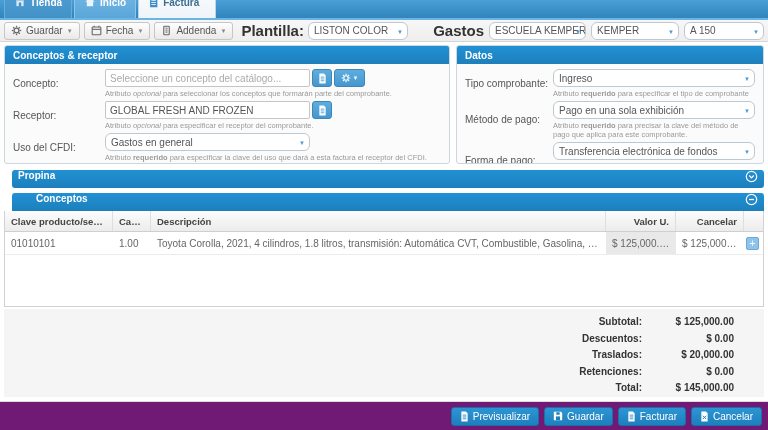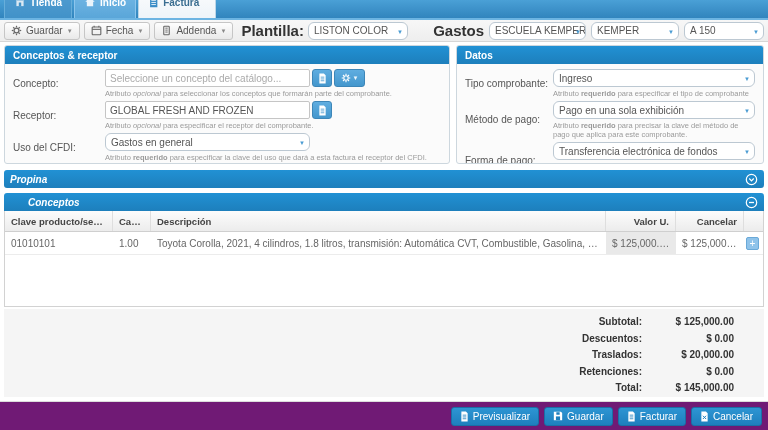--- a/index.html
+++ b/index.html
@@ -46,21 +46,21 @@
   .sbtn-doc { width: 20px; }
   .sbtn-gear { width: 31px; }
   .sbtn .caret { color: #eaf4fb; position: static; }
   .help { font-size: 7.5px; color: #9a9a9a; line-height: 9px; margin-top: 2px; }
   .hq-italic { font-style: italic; }
   .hq-bold { font-weight: bold; }
   .combo-field { width: 205px; }
   .combo-flex { width: 100%; }
 
   
-  .bluebar { height: 18px; margin: 6px 4px 0 4px; background: linear-gradient(#2191d4, #1d7fbc); border-radius: 3px; color: #fff; font-weight: bold; font-size: 10px; display: flex; align-items: center; justify-content: space-between; padding: 0 6px; font-style: italic; }
+  .bluebar { height: 18px; margin: 6px 4px 0 12px; background: linear-gradient(#2191d4, #1d7fbc); border-radius: 3px; color: #fff; font-weight: bold; font-size: 10px; display: flex; align-items: flex-start; justify-content: space-between; padding: 0 6px; }
   .bluebar.attached { margin-top: 5px; border-radius: 3px 3px 0 0; padding-left: 24px; }
   .circle-tool { display: inline-flex; cursor: pointer; }
 
   
   .grid { margin: 0 4px; border: 1px solid #d2d2d2; border-top: none; background: #fff; height: 96px; }
   .gr { display: flex; }
   .ghead { height: 21px; background: linear-gradient(#fcfcfc, #ececec); border-bottom: 1px solid #cfcfcf; font-weight: bold; color: #444; font-size: 9.5px; }
   .gc { padding: 0 6px; line-height: 21px; white-space: nowrap; overflow: hidden; text-overflow: ellipsis; border-right: 1px solid #dedede; }
   .ghead .gc { cursor: pointer; }
   .c1 { width: 108px; flex: none; }

